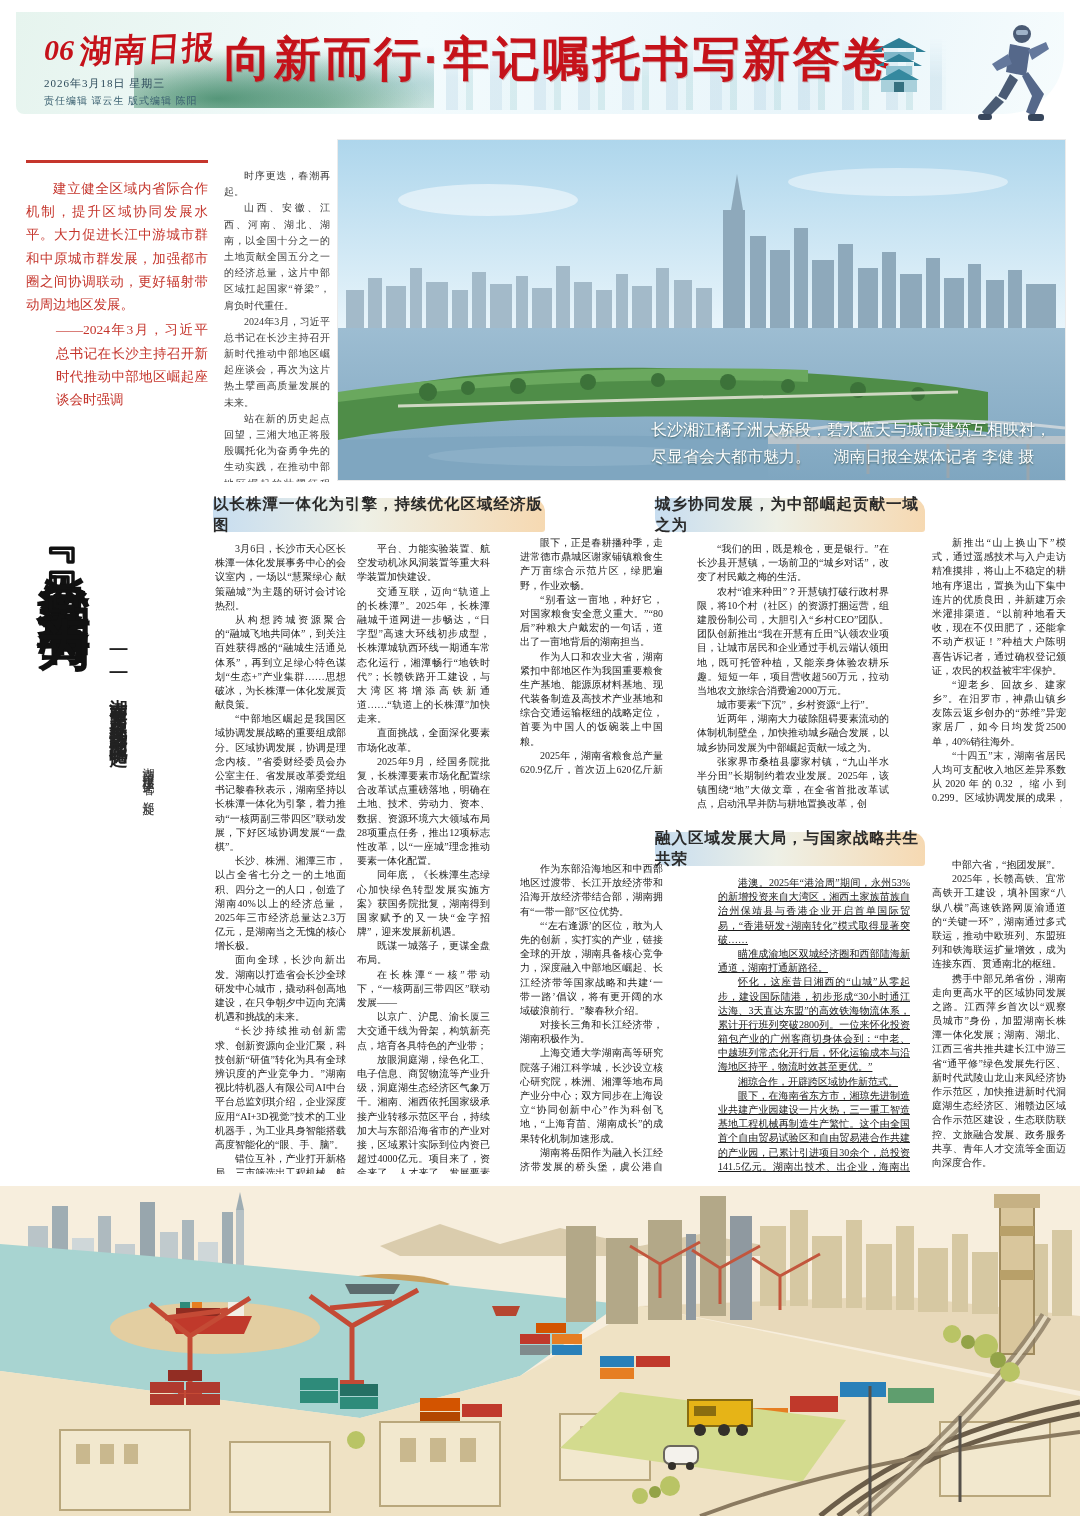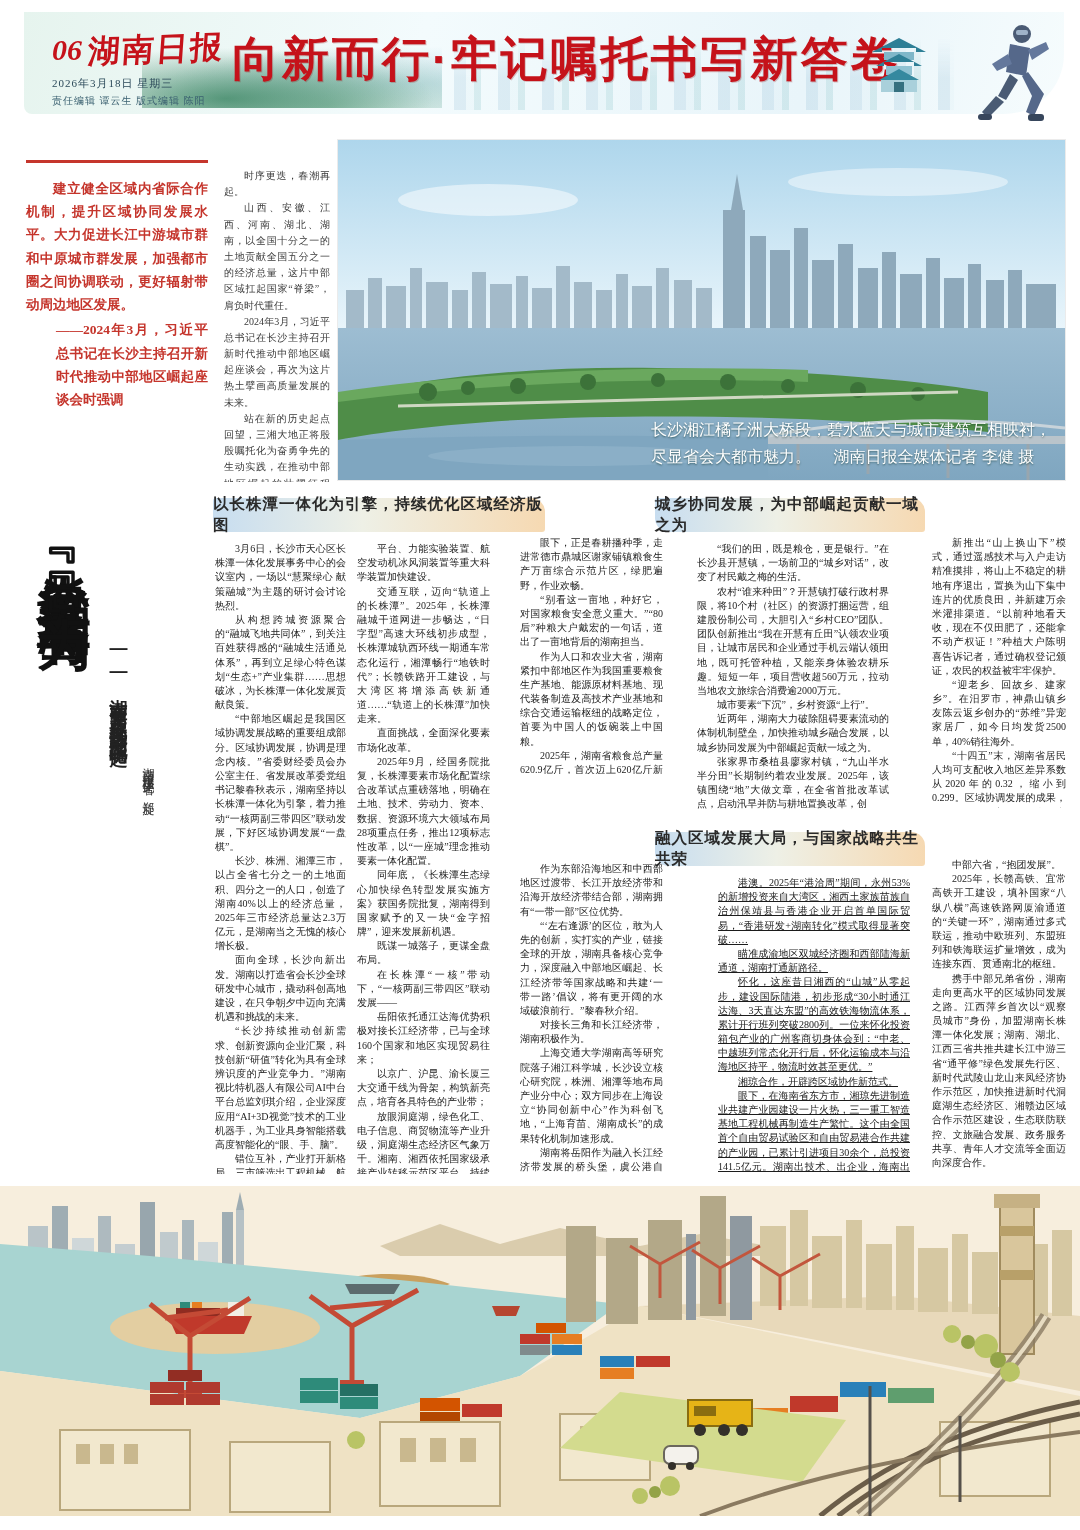--- a/index.html
+++ b/index.html
@@ -3,21 +3,21 @@
 <meta charset="utf-8">
 <style>
   html,body{margin:0;padding:0;background:#ffffff;}
   body{width:1080px;height:1530px;position:relative;overflow:hidden;
        font-family:"Liberation Serif","DejaVu Serif",serif;color:#1c1c1c;}
   .page{position:absolute;inset:0;background:#fff;}
 
   
   .masthead{position:absolute;left:16px;top:12px;right:16px;height:102px;
     background:linear-gradient(105deg,#e6f4ee 0%,#f3fbfd 38%,#e9f5fa 75%,#f6fcfd 100%);
-    border-radius:0 0 60px 8px;overflow:visible;margin-left:8px;}
+    border-radius:0 0 60px 8px;overflow:visible;}
   .mast-green{position:absolute;left:118px;top:34px;width:300px;height:62px;pointer-events:none;
     background:radial-gradient(ellipse at 28% 85%,rgba(36,118,80,.7),rgba(36,118,80,0) 68%),
                radial-gradient(ellipse at 62% 95%,rgba(88,158,118,.45),rgba(88,158,118,0) 70%),
                radial-gradient(ellipse at 90% 60%,rgba(120,180,200,.35),rgba(120,180,200,0) 70%);}
   .mast-city{position:absolute;left:430px;top:26px;width:500px;bottom:4px;opacity:.55;pointer-events:none;
     background:repeating-linear-gradient(90deg,rgba(84,150,188,.25) 0 12px,rgba(140,196,216,.08) 12px 20px,
       rgba(70,160,168,.28) 20px 27px,rgba(255,255,255,0) 27px 44px);
     -webkit-mask-image:linear-gradient(180deg,transparent 0,black 55%);mask-image:linear-gradient(180deg,transparent 0,black 55%);}
   .mast-left{position:absolute;left:28px;top:16px;z-index:3;}
   .mast-row{display:flex;align-items:baseline;gap:6px;}
@@ -28,21 +28,21 @@
   .editors-line{font-size:10px;color:#3a6070;margin-top:3px;letter-spacing:1px;}
   .banner-title{position:absolute;left:208px;top:16px;margin:0;z-index:2;
     font-family:"Liberation Sans","DejaVu Sans",sans-serif;font-weight:900;font-size:47px;
     color:#c5121a;letter-spacing:3px;text-shadow:1px 1px 0 rgba(140,20,20,.25);white-space:nowrap;}
   .pagoda{position:absolute;right:130px;top:18px;z-index:2;}
   .robot{position:absolute;right:8px;top:8px;z-index:4;}
 
   
   .quote-col{position:absolute;left:26px;top:160px;width:182px;}
   .quote-rule{height:3px;background:#c5352c;margin-bottom:14px;}
-  .quote-text,.quote-attr{font-size:13.5px;line-height:1.72;color:#c5352c;text-align:justify;margin:0;font-weight:bold;}
+  .quote-text,.quote-attr{font-size:13.5px;line-height:1.72;color:#c5352c;text-align:justify;margin:0;font-weight:normal;}
   .quote-text{text-indent:2em;}
   .quote-attr{margin-top:2px;margin-left:30px;}
   .intro-col{position:absolute;left:224px;top:168px;width:106px;height:314px;overflow:hidden;}
   .intro-col .para{font-size:10px;line-height:1.62;color:#3a3a3a;text-align:justify;margin:0;text-indent:2em;}
 
   .hero-photo{position:absolute;left:338px;top:140px;width:727px;height:340px;margin:0;
     box-shadow:0 0 0 1px rgba(0,0,0,.08);}
   .hero-photo svg{display:block;}
   .hero-caption{position:absolute;right:14px;bottom:10px;width:400px;text-align:left;
     font-family:"Liberation Sans","DejaVu Sans",sans-serif;font-size:16px;line-height:1.7;color:#ffffff;
@@ -231,21 +231,20 @@
         <p class="para">错位互补，产业打开新格局。三市筛选出工程机械、航空动力、风能装备、先进储能等10个优势产业，着力构建错位发展、特色明显、相互配套的产业发展新格局，抱团冲向国家重要先进制造业高地。</p>
       </div>
     <div class="col" style="left:357px;top:52px;width:133px;height:632px;">
         <p class="para">平台、力能实验装置、航空发动机冰风洞装置等重大科学装置加快建设。</p>
         <p class="para">交通互联，迈向“轨道上的长株潭”。2025年，长株潭融城干道网进一步畅达，“日字型”高速大环线初步成型，长株潭城轨西环线一期通车常态化运行，湘潭畅行“地铁时代”；长赣铁路开工建设，与大湾区将增添高铁新通道……“轨道上的长株潭”加快走来。</p>
         <p class="para">直面挑战，全面深化要素市场化改革。</p>
         <p class="para">2025年9月，经国务院批复，长株潭要素市场化配置综合改革试点重磅落地，明确在土地、技术、劳动力、资本、数据、资源环境六大领域布局28项重点任务，推出12项标志性改革，以“一座城”理念推动要素一体化配置。</p>
         <p class="para">同年底，《长株潭生态绿心加快绿色转型发展实施方案》获国务院批复，湖南得到国家赋予的又一块“金字招牌”，迎来发展新机遇。</p>
         <p class="para">既谋一城落子，更谋全盘布局。</p>
         <p class="para">在长株潭“一核”带动下，“一核两副三带四区”联动发展——</p>
-        <p class="para">岳阳依托通江达海优势积极对接长江经济带，已与全球160个国家和地区实现贸易往来；</p>
         <p class="para">以京广、沪昆、渝长厦三大交通干线为骨架，构筑新亮点，培育各具特色的产业带；</p>
         <p class="para">放眼洞庭湖，绿色化工、电子信息、商贸物流等产业升级，洞庭湖生态经济区气象万千。湘南、湘西依托国家级承接产业转移示范区平台，持续加大与东部沿海省市的产业对接，区域累计实际到位内资已超过4000亿元。项目来了，资金来了，人才来了，发展要素汇聚一江春水。</p>
       </div>
 
     <div class="col" style="left:520px;top:46px;width:143px;height:238px;">
         <p class="para">眼下，正是春耕播种季，走进常德市鼎城区谢家铺镇粮食生产万亩综合示范片区，绿肥遍野，作业欢畅。</p>
         <p class="para">“别看这一亩地，种好它，对国家粮食安全意义重大。”“80后”种粮大户戴宏的一句话，道出了一亩地背后的湖南担当。</p>
         <p class="para">作为人口和农业大省，湖南紧扣中部地区作为我国重要粮食生产基地、能源原材料基地、现代装备制造及高技术产业基地和综合交通运输枢纽的战略定位，首要为中国人的饭碗装上中国粮。</p>
         <p class="para">2025年，湖南省粮食总产量620.9亿斤，首次迈上620亿斤新台阶，平均亩产433.5公斤，总产、亩产双双刷新历史纪录，连续六年稳定在600亿斤以上。湖南以占全国2.8%的耕地，生产出占全国4.4%的粮食，水稻面积、产量稳居全国第一。</p>
       </div>

